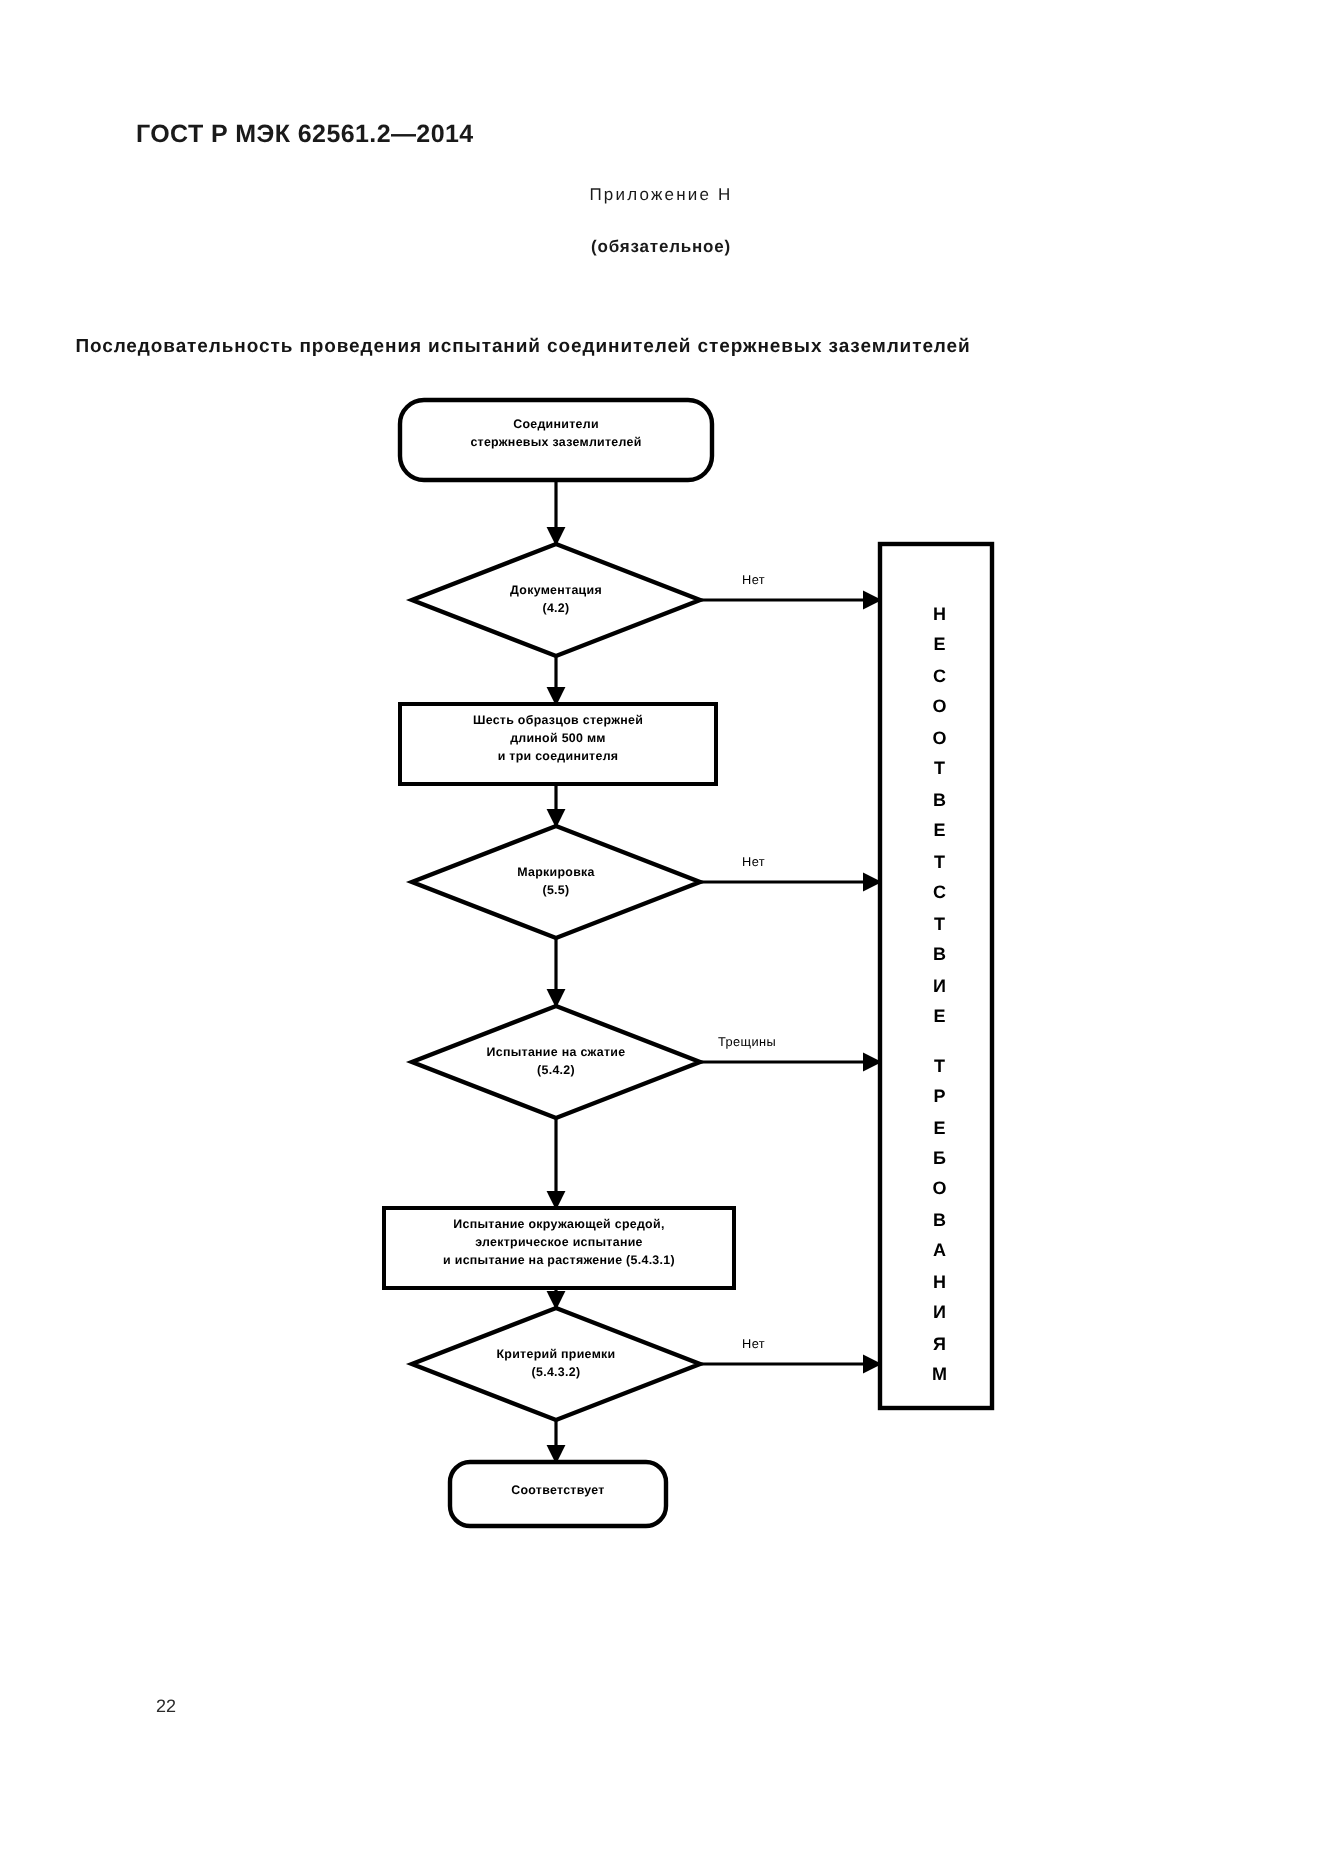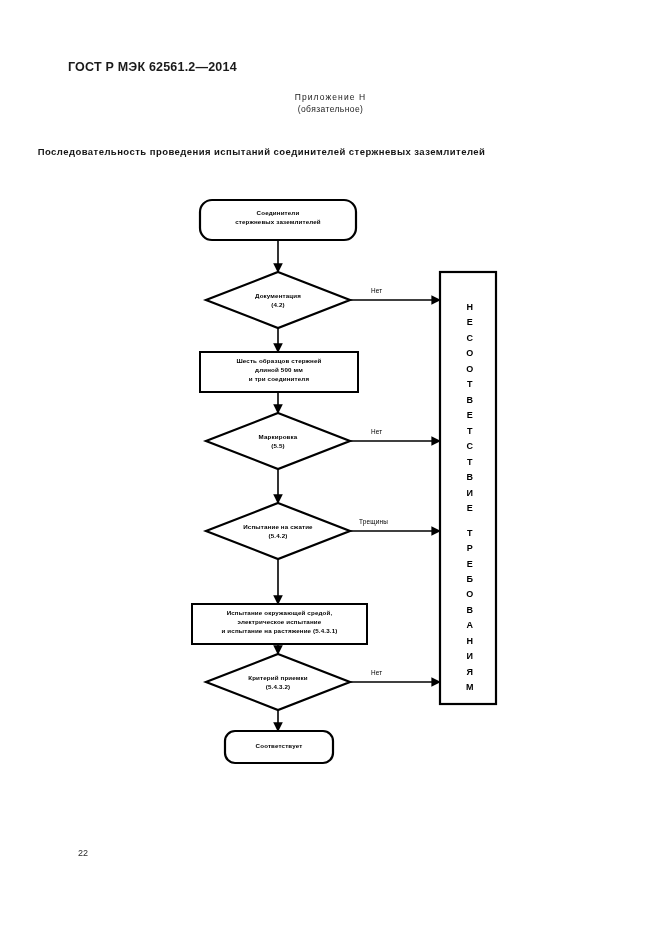--- a/index.html
+++ b/index.html
@@ -36,27 +36,28 @@
     position: absolute;
     left: 0;
     top: 92px;
     width: 661px;
     text-align: center;
     font-size: 8.5px;
     letter-spacing: 1.1px;
     color: #1a1a1a;
   }
   .annex-block .line2 {
-    margin-top: 2px;
+    margin-top: 16px;
     letter-spacing: 0.4px;
+    font-weight: bold;
   }
   .fig-title {
     position: absolute;
     left: 0;
-    top: 146px;
+    top: 168px;
     width: 523px;
     text-align: center;
     font-size: 9.5px;
     font-weight: bold;
     letter-spacing: 0.45px;
     color: #151515;
   }
   .page-number {
     position: absolute;
     left: 78px;

